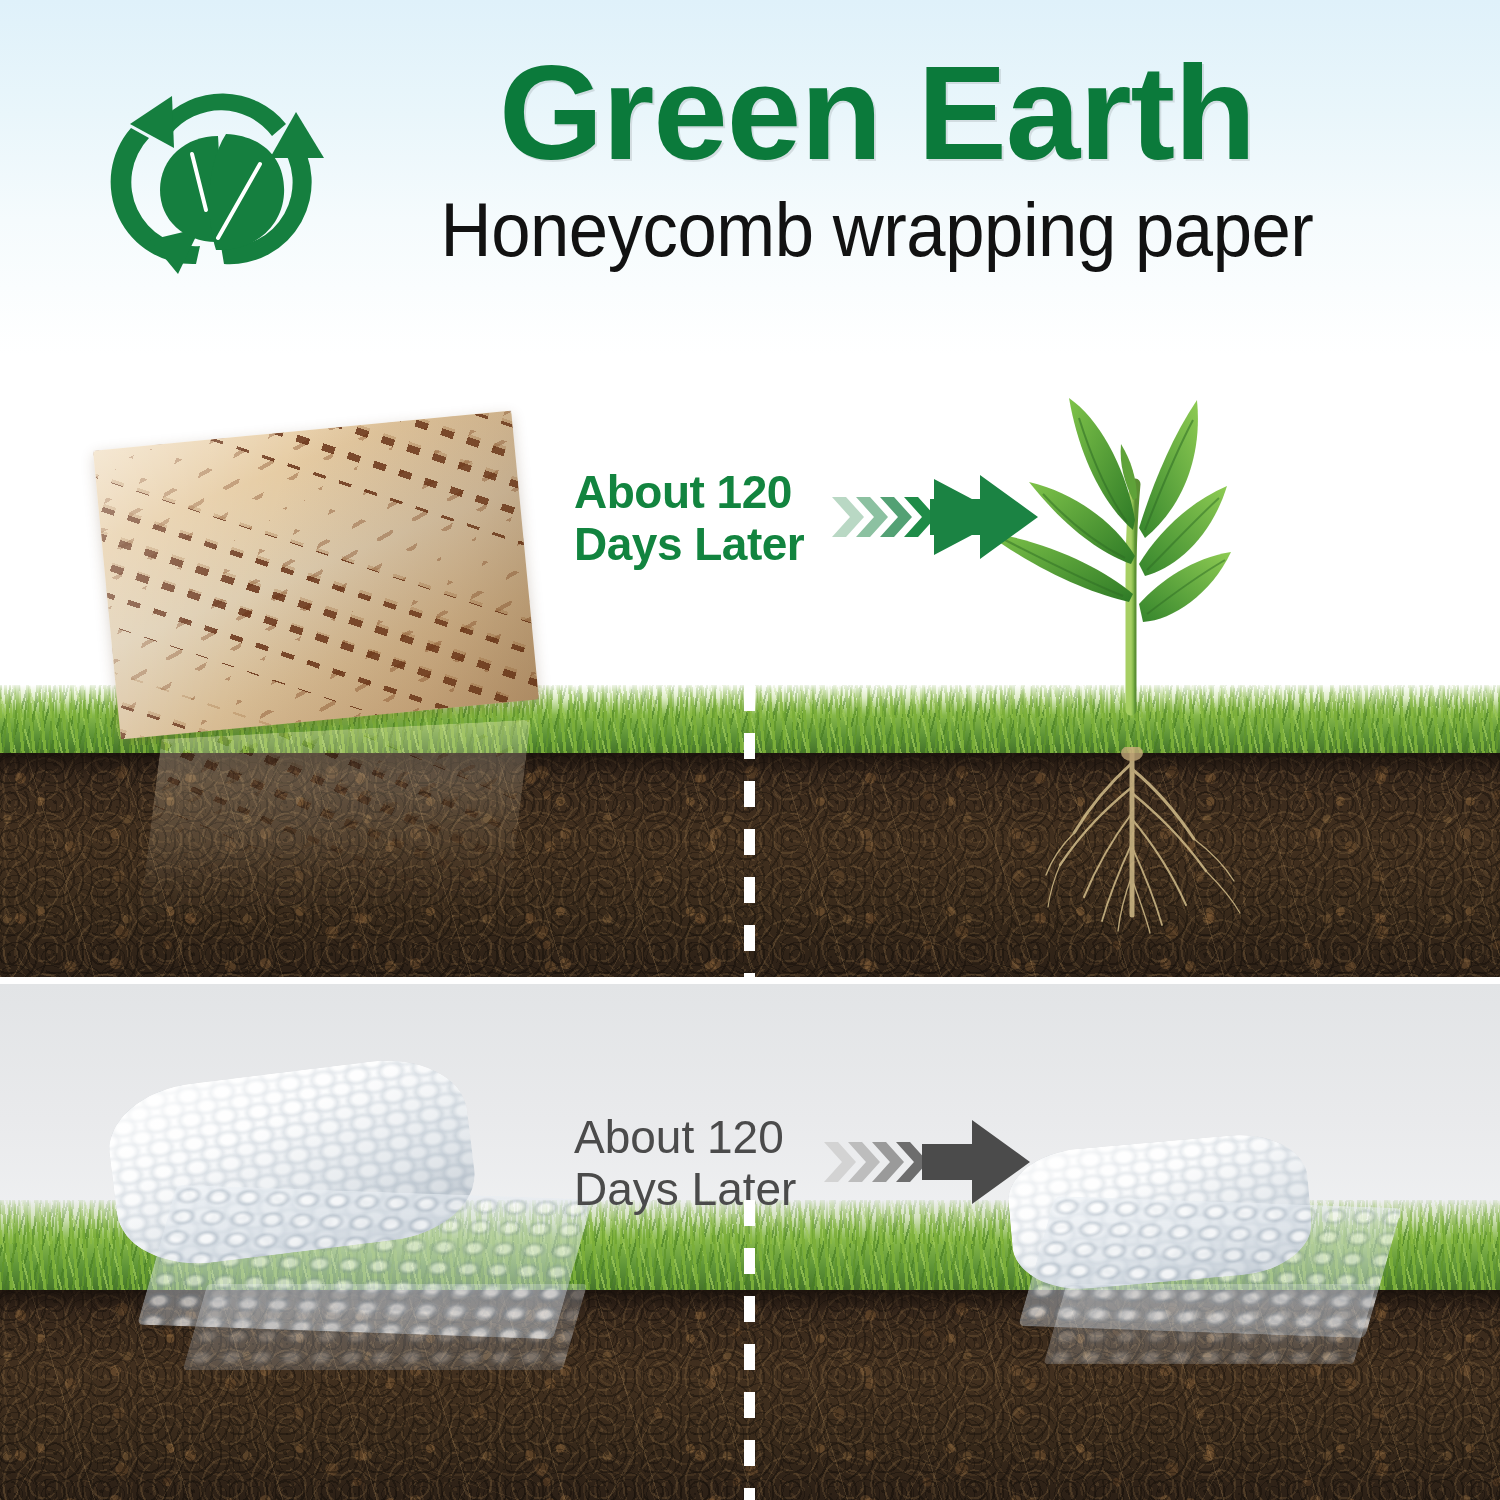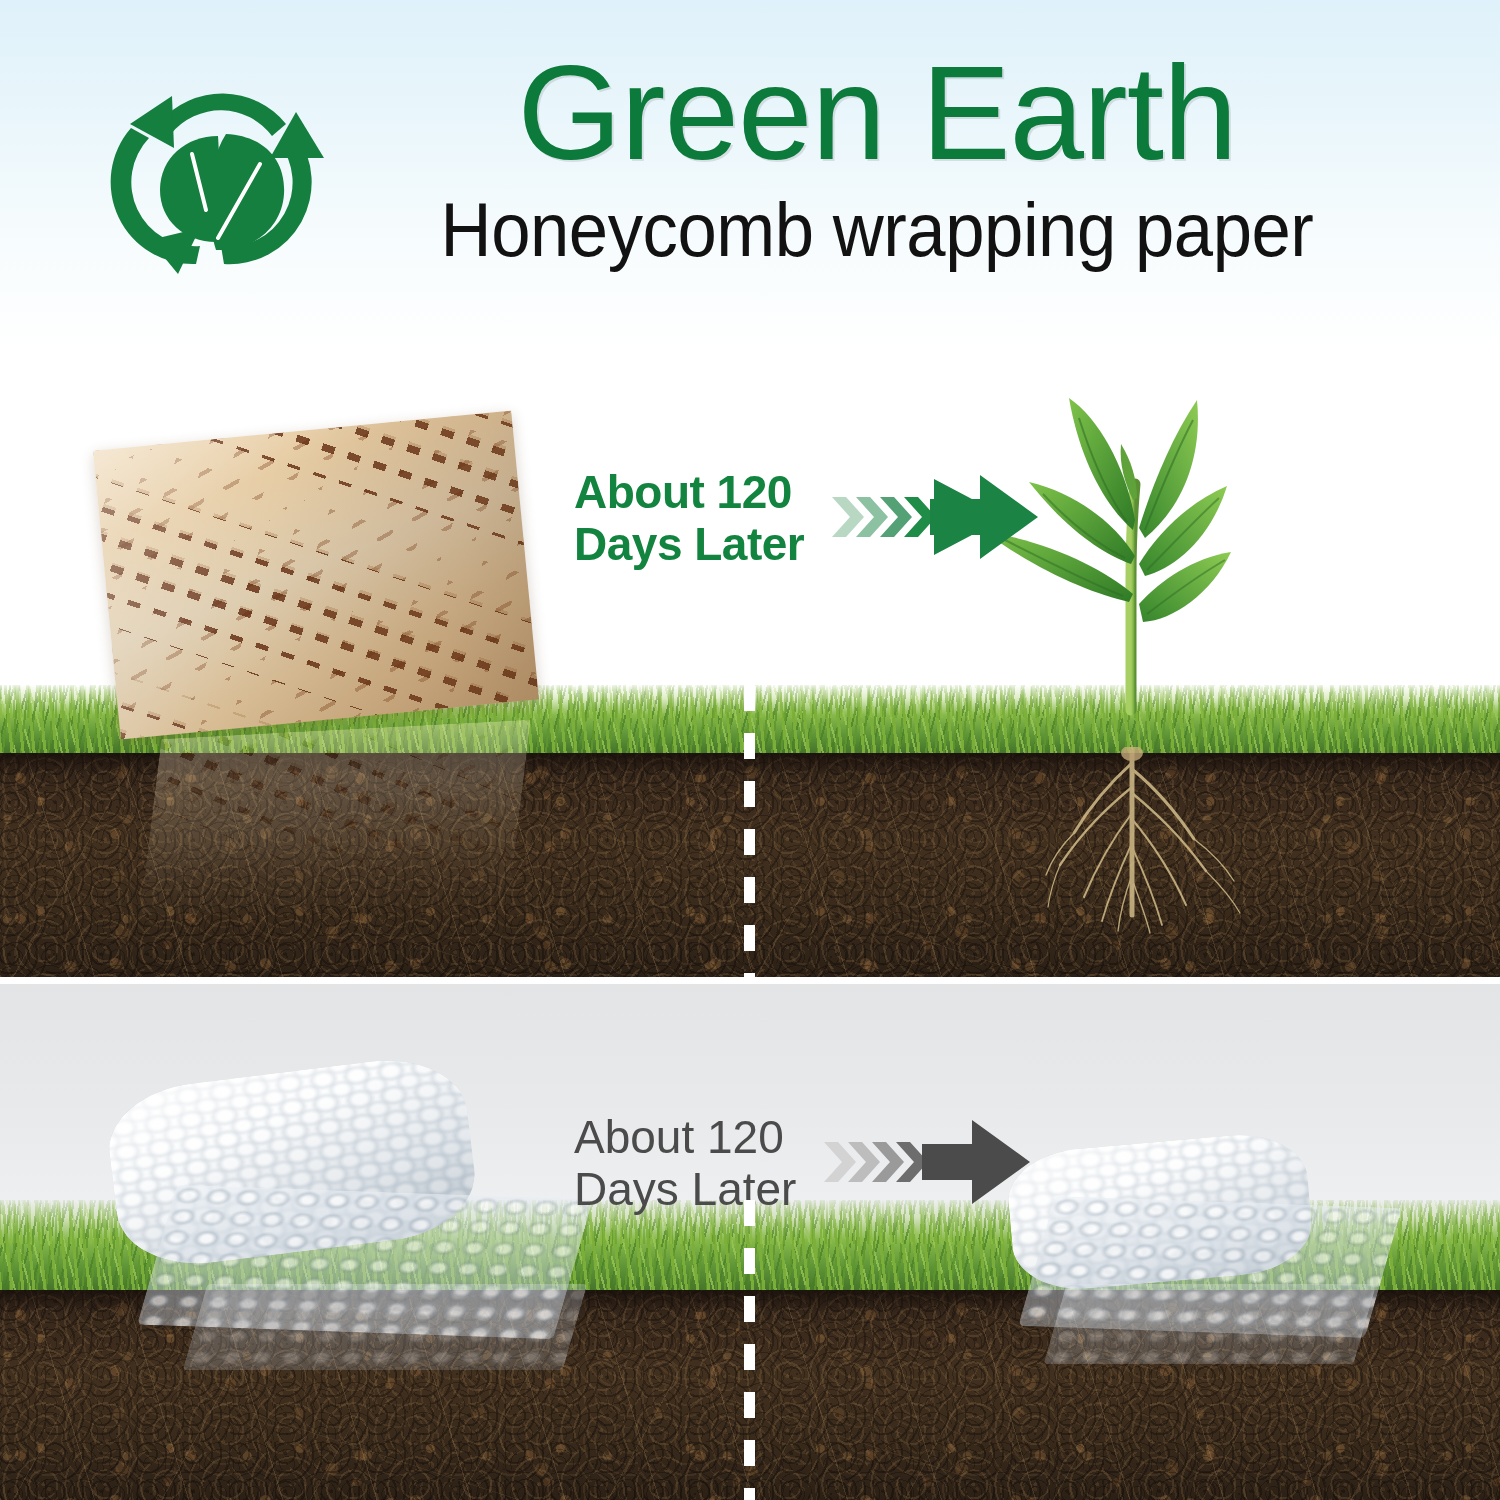--- a/index.html
+++ b/index.html
@@ -18,21 +18,21 @@
     position:absolute; left:0; top:0; width:1500px; height:355px;
     background:linear-gradient(180deg,#dff1fa 0%,#e9f6fb 32%,#f5fbfd 62%,#ffffff 100%);
     overflow:hidden;
   }
   .brand-row {
     position:absolute; left:92px; top:46px; width:1320px; height:250px;
   }
   .logo-mark { position:absolute; left:8px; top:16px; width:232px; height:232px; }
   .brand-text { position:absolute; left:250px; top:0px; width:1070px; }
   .brand-title {
-    font-size:134px; font-weight:normal; color:#0b7a3b;
+    font-size:134px; font-weight:bold; color:#0b7a3b;
     letter-spacing:-1px; line-height:1.0;
     text-align:center; white-space:nowrap;
     text-shadow:2px 2px 0 rgba(0,0,0,0.10);
   }
   .brand-sub {
     font-size:76px; font-weight:300; color:#121212;
     letter-spacing:-0.5px; line-height:1.05; margin-top:10px;
     text-align:center; white-space:nowrap;
     font-stretch:condensed;
     transform:scaleX(0.93); transform-origin:center;

